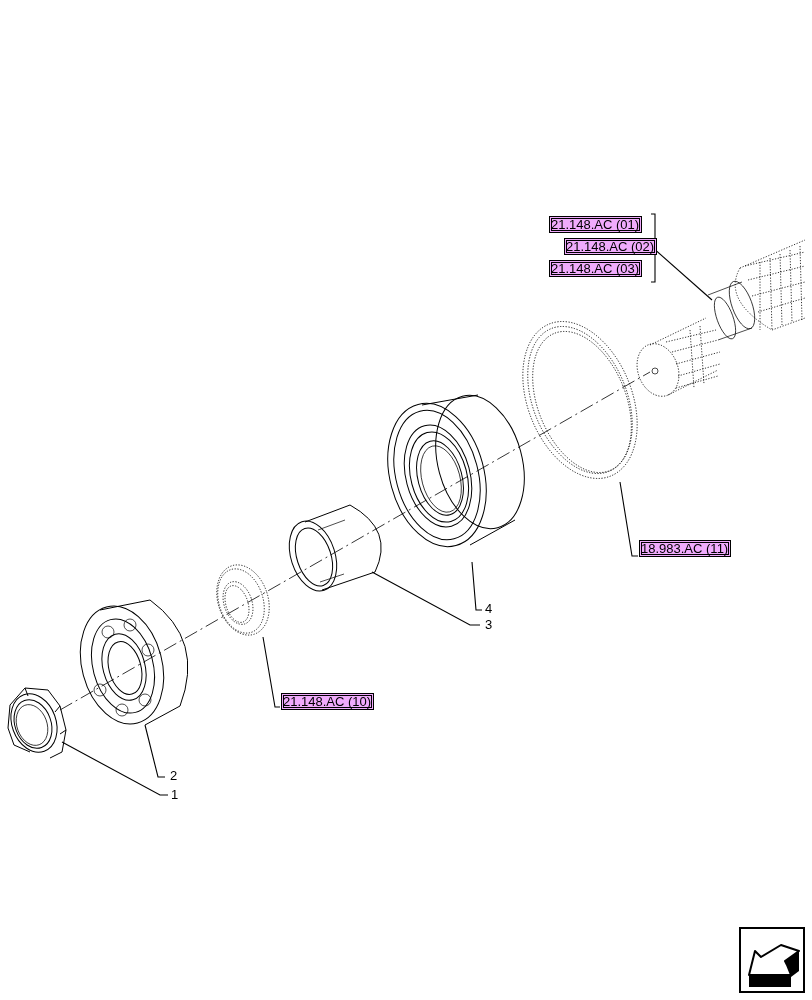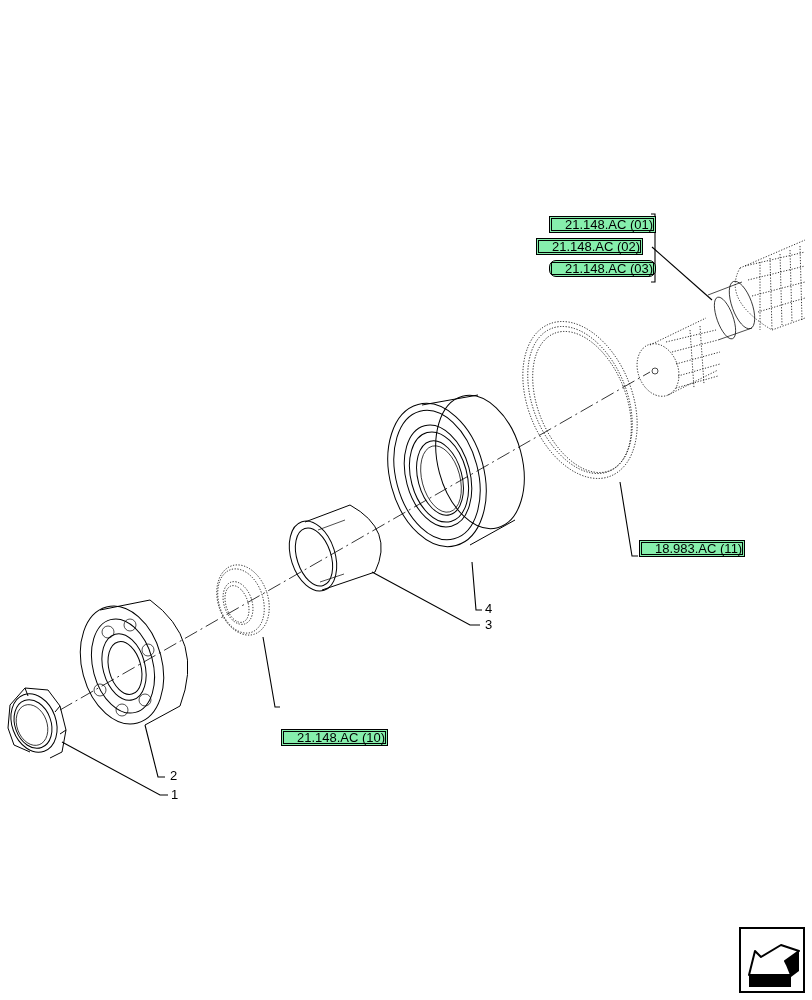--- a/index.html
+++ b/index.html
@@ -3,21 +3,21 @@
 <meta charset="utf-8">
 <style>
   html, body { margin: 0; padding: 0; background: #ffffff; }
   body { width: 812px; height: 1000px; position: relative; overflow: hidden; font-family: "Liberation Sans", sans-serif; }
   #diagram { position: absolute; left: 0; top: 0; width: 812px; height: 1000px; }
   .ln { fill: none; stroke: #000; stroke-width: 1; }
   .thin { fill: none; stroke: #000; stroke-width: 0.7; }
   .dash { fill: none; stroke: #000; stroke-width: 0.8; stroke-dasharray: 1.2 1.6; }
   .axis { fill: none; stroke: #000; stroke-width: 0.8; stroke-dasharray: 14 4 2 4; }
   .lead { fill: none; stroke: #000; stroke-width: 1.1; }
-  .ref-box { position: absolute; border: 1px solid #000; background: #86efac; font-size: 13px; line-height: 15px; padding: 0 2px 0 15px; white-space: nowrap; color: #000; cursor: pointer; }
+  .ref-box { position: absolute; border: 1px solid #000; background: #f0abfc; font-size: 13px; line-height: 15px; padding: 0 2px 0 1px; white-space: nowrap; color: #000; cursor: pointer; }
   .ref-box::after { content: ""; position: absolute; left: 1px; top: 1px; right: 1px; bottom: 1px; border: 1px solid #000; pointer-events: none; }
   .item-num { position: absolute; font-size: 13px; line-height: 14px; color: #000; }
   .nav-icon { position: absolute; left: 739px; top: 927px; width: 66px; height: 66px; cursor: pointer; }
 </style>
 </head>
 <body>
 
 <svg id="diagram" viewBox="0 0 812 1000" xmlns="http://www.w3.org/2000/svg">
 
   <g>
@@ -124,24 +124,24 @@
     <path class="lead" d="M263 637 L275 707 L280 707"></path>
     <path class="lead" d="M472 562 L476 610 L482 610"></path>
     <path class="lead" d="M372 572 L470 625 L480 625"></path>
     <path class="lead" d="M145 725 L158 777 L165 777"></path>
     <path class="lead" d="M62 742 L160 795 L168 795"></path>
     <path class="lead" d="M651 214 L655 214 L655 282 L651 282"></path>
   </g>
 </svg>
 
 <div class="ref-box" style="left:549px; top:216px;">21.148.AC (01)</div>
-<div class="ref-box" style="left:536px; top:238px;">21.148.AC (02)</div>
-<div class="ref-box" style="left:549px; top:260px;border-radius:7px;">21.148.AC (03)</div>
+<div class="ref-box" style="left:564px; top:238px;">21.148.AC (02)</div>
+<div class="ref-box" style="left:549px; top:260px;">21.148.AC (03)</div>
 <div class="ref-box" style="left:639px; top:540px;">18.983.AC (11)</div>
-<div class="ref-box" style="left:281px; top:693px;margin-top:36px;">21.148.AC (10)</div>
+<div class="ref-box" style="left:281px; top:693px;">21.148.AC (10)</div>
 
 <div class="item-num" style="left:171px; top:788px;">1</div>
 <div class="item-num" style="left:170px; top:769px;">2</div>
 <div class="item-num" style="left:485px; top:618px;">3</div>
 <div class="item-num" style="left:485px; top:602px;">4</div>
 
 <div class="nav-icon">
   <svg width="66" height="66" viewBox="0 0 66 66" xmlns="http://www.w3.org/2000/svg">
     <rect x="1" y="1" width="64" height="64" fill="#fff" stroke="#000" stroke-width="2"></rect>
     <path d="M10 48 L10 60 L52 60 L52 50 L60 44 L60 24 L52 28 Z" fill="#000"></path>

